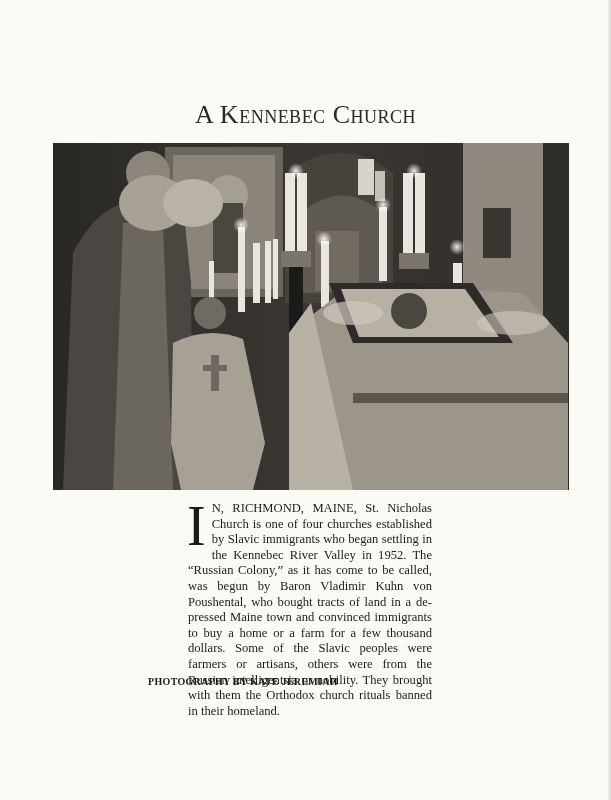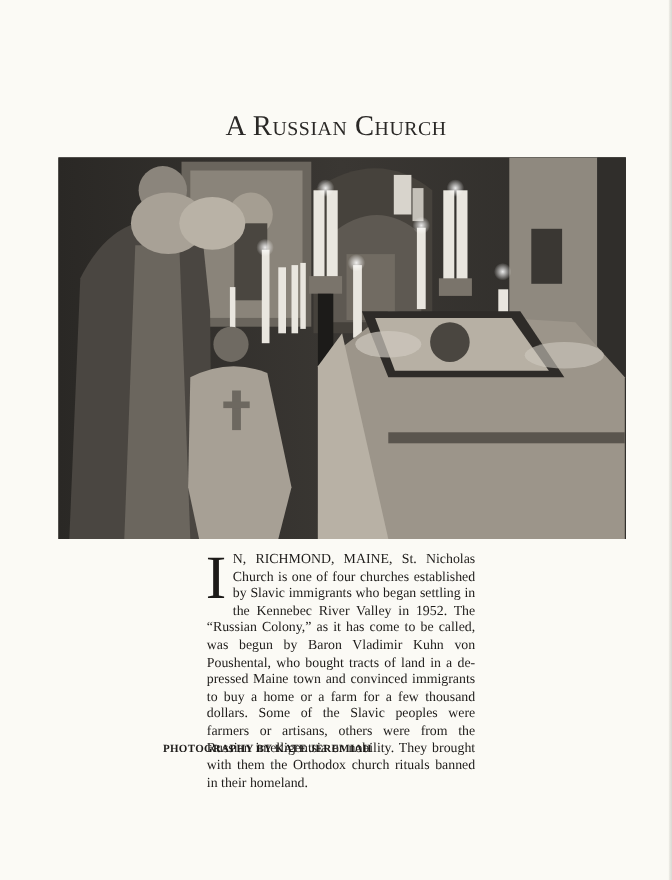--- a/index.html
+++ b/index.html
@@ -46,21 +46,21 @@
     text-align: center;
     font-size: 10px; font-weight: bold; letter-spacing: 0.3px;
     color: #1e1c1a;
   }
 </style>
 </head>
 <body>
 
 <div class="page-edge"></div>
 
-<h1 class="title" style="margin:0;font-weight:normal;">A Russian Church</h1>
+<h1 class="title" style="margin:0;font-weight:normal;">A Kennebec Church</h1>
 
 <div class="photo">
   <svg width="516" height="347" viewBox="0 0 516 347">
     <defs>
       <linearGradient id="bg" x1="0" y1="0" x2="1" y2="0">
         <stop offset="0" stop-color="#2a2825"></stop>
         <stop offset="0.5" stop-color="#3a3733"></stop>
         <stop offset="1" stop-color="#2e2c29"></stop>
       </linearGradient>
       <radialGradient id="glow" cx="0.5" cy="0.5" r="0.5">

